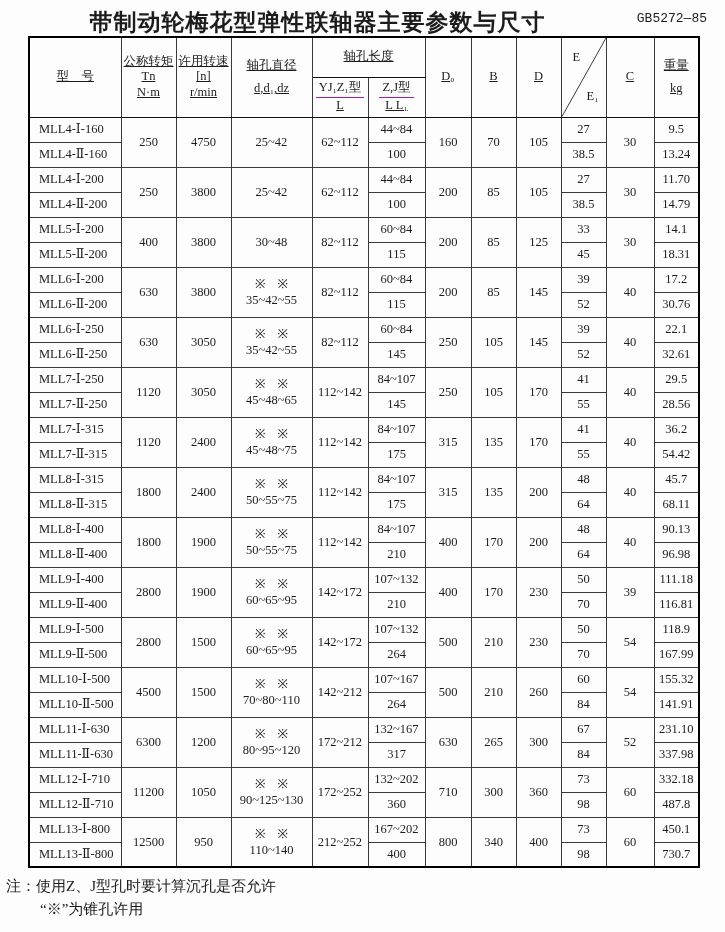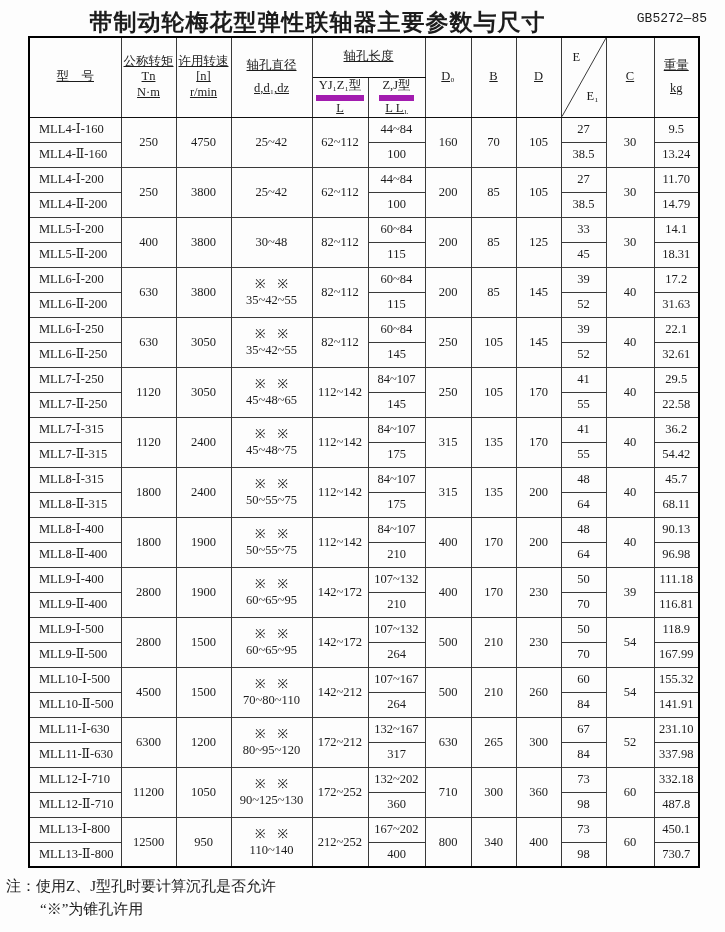--- a/index.html
+++ b/index.html
@@ -42,21 +42,21 @@
   thead tr.h2 th { height: 40px; }
   thead th { font-weight: normal; line-height: 1.25; text-decoration: underline; }
   tbody td { height: 25px; line-height: 1.15; }
   tbody td.model { text-align: left; padding-left: 9px; white-space: nowrap; }
   tr.group-start td { border-top: 1.6px solid #101010; }
   tbody tr:first-child td { border-top: 1.6px solid #101010; }
   thead tr.h2 th, thead th { border-bottom-color: #101010; }
   .gap { margin-top: 8px; }
   .frac-top {
     display: inline-block;
-    border-bottom: 6px solid #a21caf;
+    border-bottom: 1px solid #a21caf;
     padding: 0 3px 1px;
   }
   .diag-cell { position: relative; padding: 0; }
   .diag-cell svg { position: absolute; left: 0; top: 0; width: 100%; height: 100%; }
   .e-label  { position: absolute; top: 12px; left: 11px; }
   .e1-label { position: absolute; bottom: 12px; right: 7px; }
   .marks { word-spacing: 9px; line-height: 1.35; }
   .notes {
     margin: 7px 0 0 6px;
     font-size: 15px; line-height: 1.55;
@@ -216,21 +216,21 @@
           <td rowspan="2">85</td>
           <td rowspan="2">145</td>
           <td>39</td>
           <td rowspan="2">40</td>
           <td>17.2</td>
         </tr>
         <tr>
           <td class="model">MLL6-Ⅱ-200</td>
           <td>115</td>
           <td>52</td>
-          <td>31.63</td>
+          <td>30.76</td>
         </tr>
         <tr class="group-start">
           <td class="model">MLL6-Ⅰ-250</td>
           <td rowspan="2">630</td>
           <td rowspan="2">3050</td>
           <td rowspan="2">
             <div class="marks">※ ※</div>
             <div>35~42~55</div>
           </td>
           <td rowspan="2">82~112</td>
@@ -262,21 +262,21 @@
           <td rowspan="2">105</td>
           <td rowspan="2">170</td>
           <td>41</td>
           <td rowspan="2">40</td>
           <td>29.5</td>
         </tr>
         <tr>
           <td class="model">MLL7-Ⅱ-250</td>
           <td>145</td>
           <td>55</td>
-          <td>22.58</td>
+          <td>28.56</td>
         </tr>
         <tr class="group-start">
           <td class="model">MLL7-Ⅰ-315</td>
           <td rowspan="2">1120</td>
           <td rowspan="2">2400</td>
           <td rowspan="2">
             <div class="marks">※ ※</div>
             <div>45~48~75</div>
           </td>
           <td rowspan="2">112~142</td>

